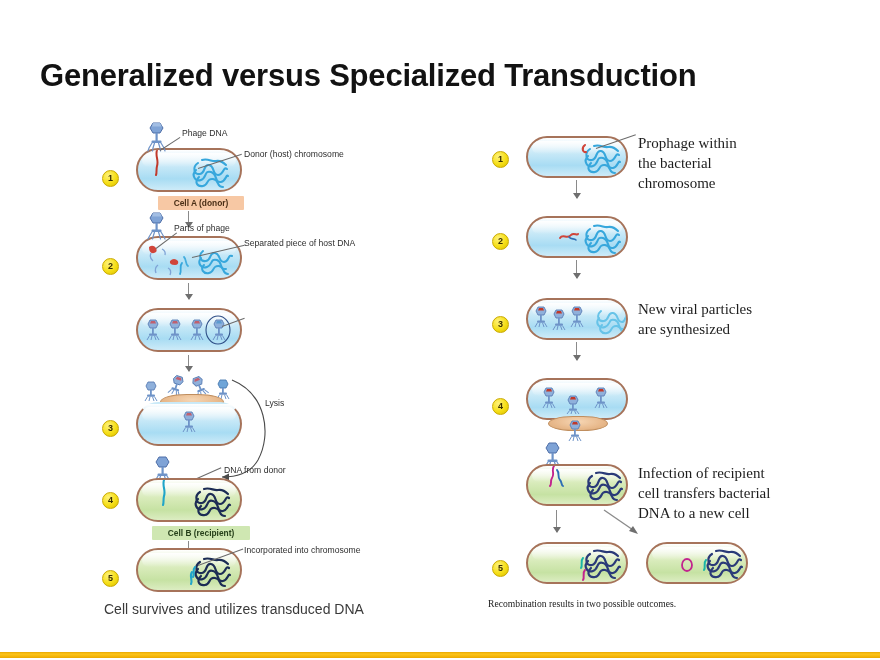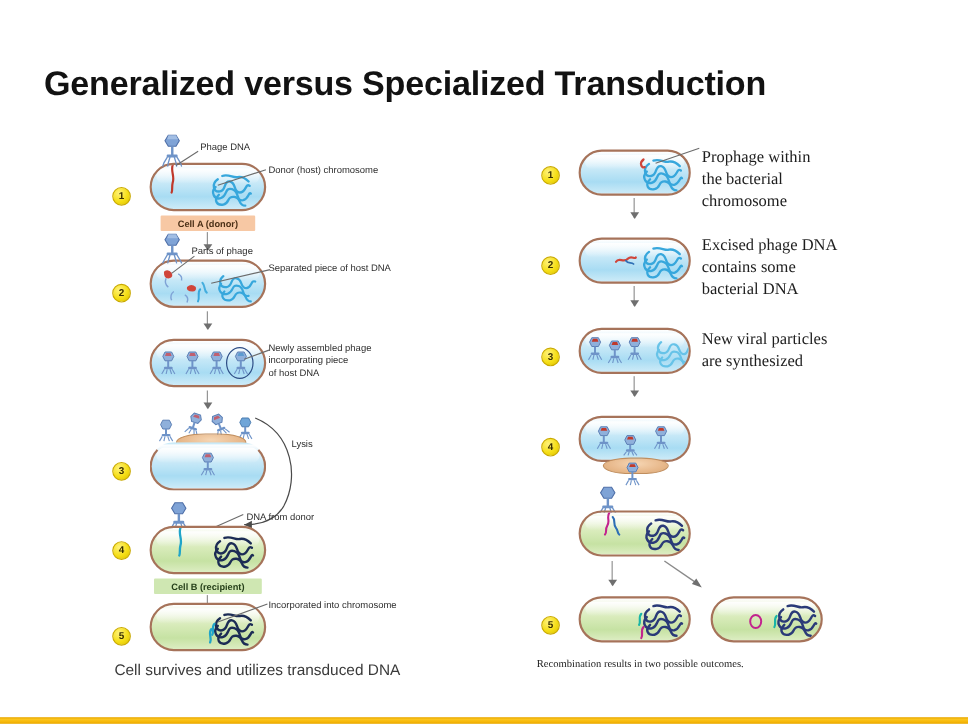--- a/index.html
+++ b/index.html
@@ -81,20 +81,21 @@
 
   
   .leader{position:absolute;background:#6b6b6b;height:1px;transform-origin:0 50%;}
 
   
   .tag{
     position:absolute;
     font-size:8.4px;font-weight:bold;color:#3a2a16;
     display:flex;align-items:center;justify-content:center;
     border-radius:1px;
+    margin-left:12px;
   }
   .tag.peach{background:#F7C8A4;color:#4a2f16;}
   .tag.greenbg{background:#CFE7B2;color:#26401a;}
 
   
   .arrow{position:absolute;width:1.4px;background:#8a8a8a;}
   .arrow::after{
     content:"";position:absolute;left:-3px;bottom:-1px;
     border-left:4.2px solid transparent;border-right:4.2px solid transparent;
     border-top:6px solid #6f6f6f;
@@ -255,23 +256,20 @@
                 <path d="M8,17.7 L7,22"></path>
                 <path d="M10.5,17.7 L12,22"></path>
                 <path d="M12.5,17.7 L15,22"></path>
               </g>
           </g>
           <ellipse cx="74" cy="12" rx="12" ry="14" fill="none" stroke="#2E4E86" stroke-width="1.1"></ellipse>
         </g>
       </svg>
     </div>
 
-    <div class="note" style="left:146px;top:191px;">Newly assembled phage
-incorporating piece
-of host DNA</div>
     <div class="leader" style="left:124px;top:206px;width:24px;transform:rotate(-20deg);"></div>
 
     <div class="arrow" style="left:90px;top:235px;height:16px;"></div>
 
     <div class="step-badge" style="left:4px;top:300px;">3</div>
 
     <svg style="position:absolute;left:44px;top:252px;" width="102" height="32">
       <g>
         <g transform="translate(0,8)">
           <polygon points="6,2 12,2 14,6 12,10 6,10 4,6" fill="#8FB0DB" stroke="#5B7EB4" stroke-width=".9"></polygon>
@@ -443,23 +441,20 @@
           <path d="M9,20 C4,25 7,30 13,29 C19,28 16,21 23,22 C30,23 26,30 33,30"></path>
           <path d="M12,3 C18,1 22,5 26,4 C31,3 34,6 36,8"></path>
         </g>
       </svg>
       <svg style="position:absolute;left:30px;top:13px;" width="22" height="12">
         <path d="M2,7 C5,2 9,9 13,4 C16,1 19,5 20,3" fill="none" stroke="#D0453A" stroke-width="2" stroke-linecap="round"></path>
         <path d="M11,6 C13,9 16,7 18,9" fill="none" stroke="#2E6FB5" stroke-width="1.6" stroke-linecap="round"></path>
       </svg>
     </div>
 
-    <div class="note serif" style="left:152px;top:94px;">Excised phage DNA
-contains some
-bacterial DNA</div>
 
     <div class="arrow" style="left:90px;top:140px;height:18px;"></div>
 
     <div class="step-badge" style="left:6px;top:196px;">3</div>
 
     <div class="cell blue" style="left:40px;top:178px;width:102px;height:42px;">
       <div class="inner-hl"></div>
       <svg style="position:absolute;left:4px;top:5px;" width="70" height="34">
         <g>
           <g transform="translate(0,0)">
@@ -598,20 +593,23 @@
       <svg class="chromo" style="left:56px;top:4px;" width="40" height="34">
         <g fill="none" stroke="#2A3A78" stroke-width="2.2" stroke-linecap="round">
           <path d="M8,6 C2,10 4,18 10,17 C16,16 13,7 19,8 C25,9 22,18 28,18 C34,18 33,9 37,12"></path>
           <path d="M6,13 C1,18 5,25 11,23 C17,21 14,13 21,15 C28,17 24,26 31,25 C36,24 36,17 38,19"></path>
           <path d="M9,20 C4,25 7,30 13,29 C19,28 16,21 23,22 C30,23 26,30 33,30"></path>
           <path d="M12,3 C18,1 22,5 26,4 C31,3 34,6 36,8"></path>
         </g>
       </svg>
     </div>
 
+    <div class="note serif" style="left:152px;top:344px;">Infection of recipient
+cell transfers bacterial
+DNA to a new cell</div>
 
     <div class="arrow" style="left:70px;top:390px;height:22px;"></div>
     <svg style="position:absolute;left:116px;top:388px;" width="46" height="28">
       <path d="M2,2 L34,24" fill="none" stroke="#8a8a8a" stroke-width="1.3"></path>
       <polygon points="36,26 27,23 31,18" fill="#6f6f6f"></polygon>
     </svg>
 
     <div class="step-badge" style="left:6px;top:440px;">5</div>
 
     <div class="cell green" style="left:40px;top:422px;width:102px;height:42px;">

